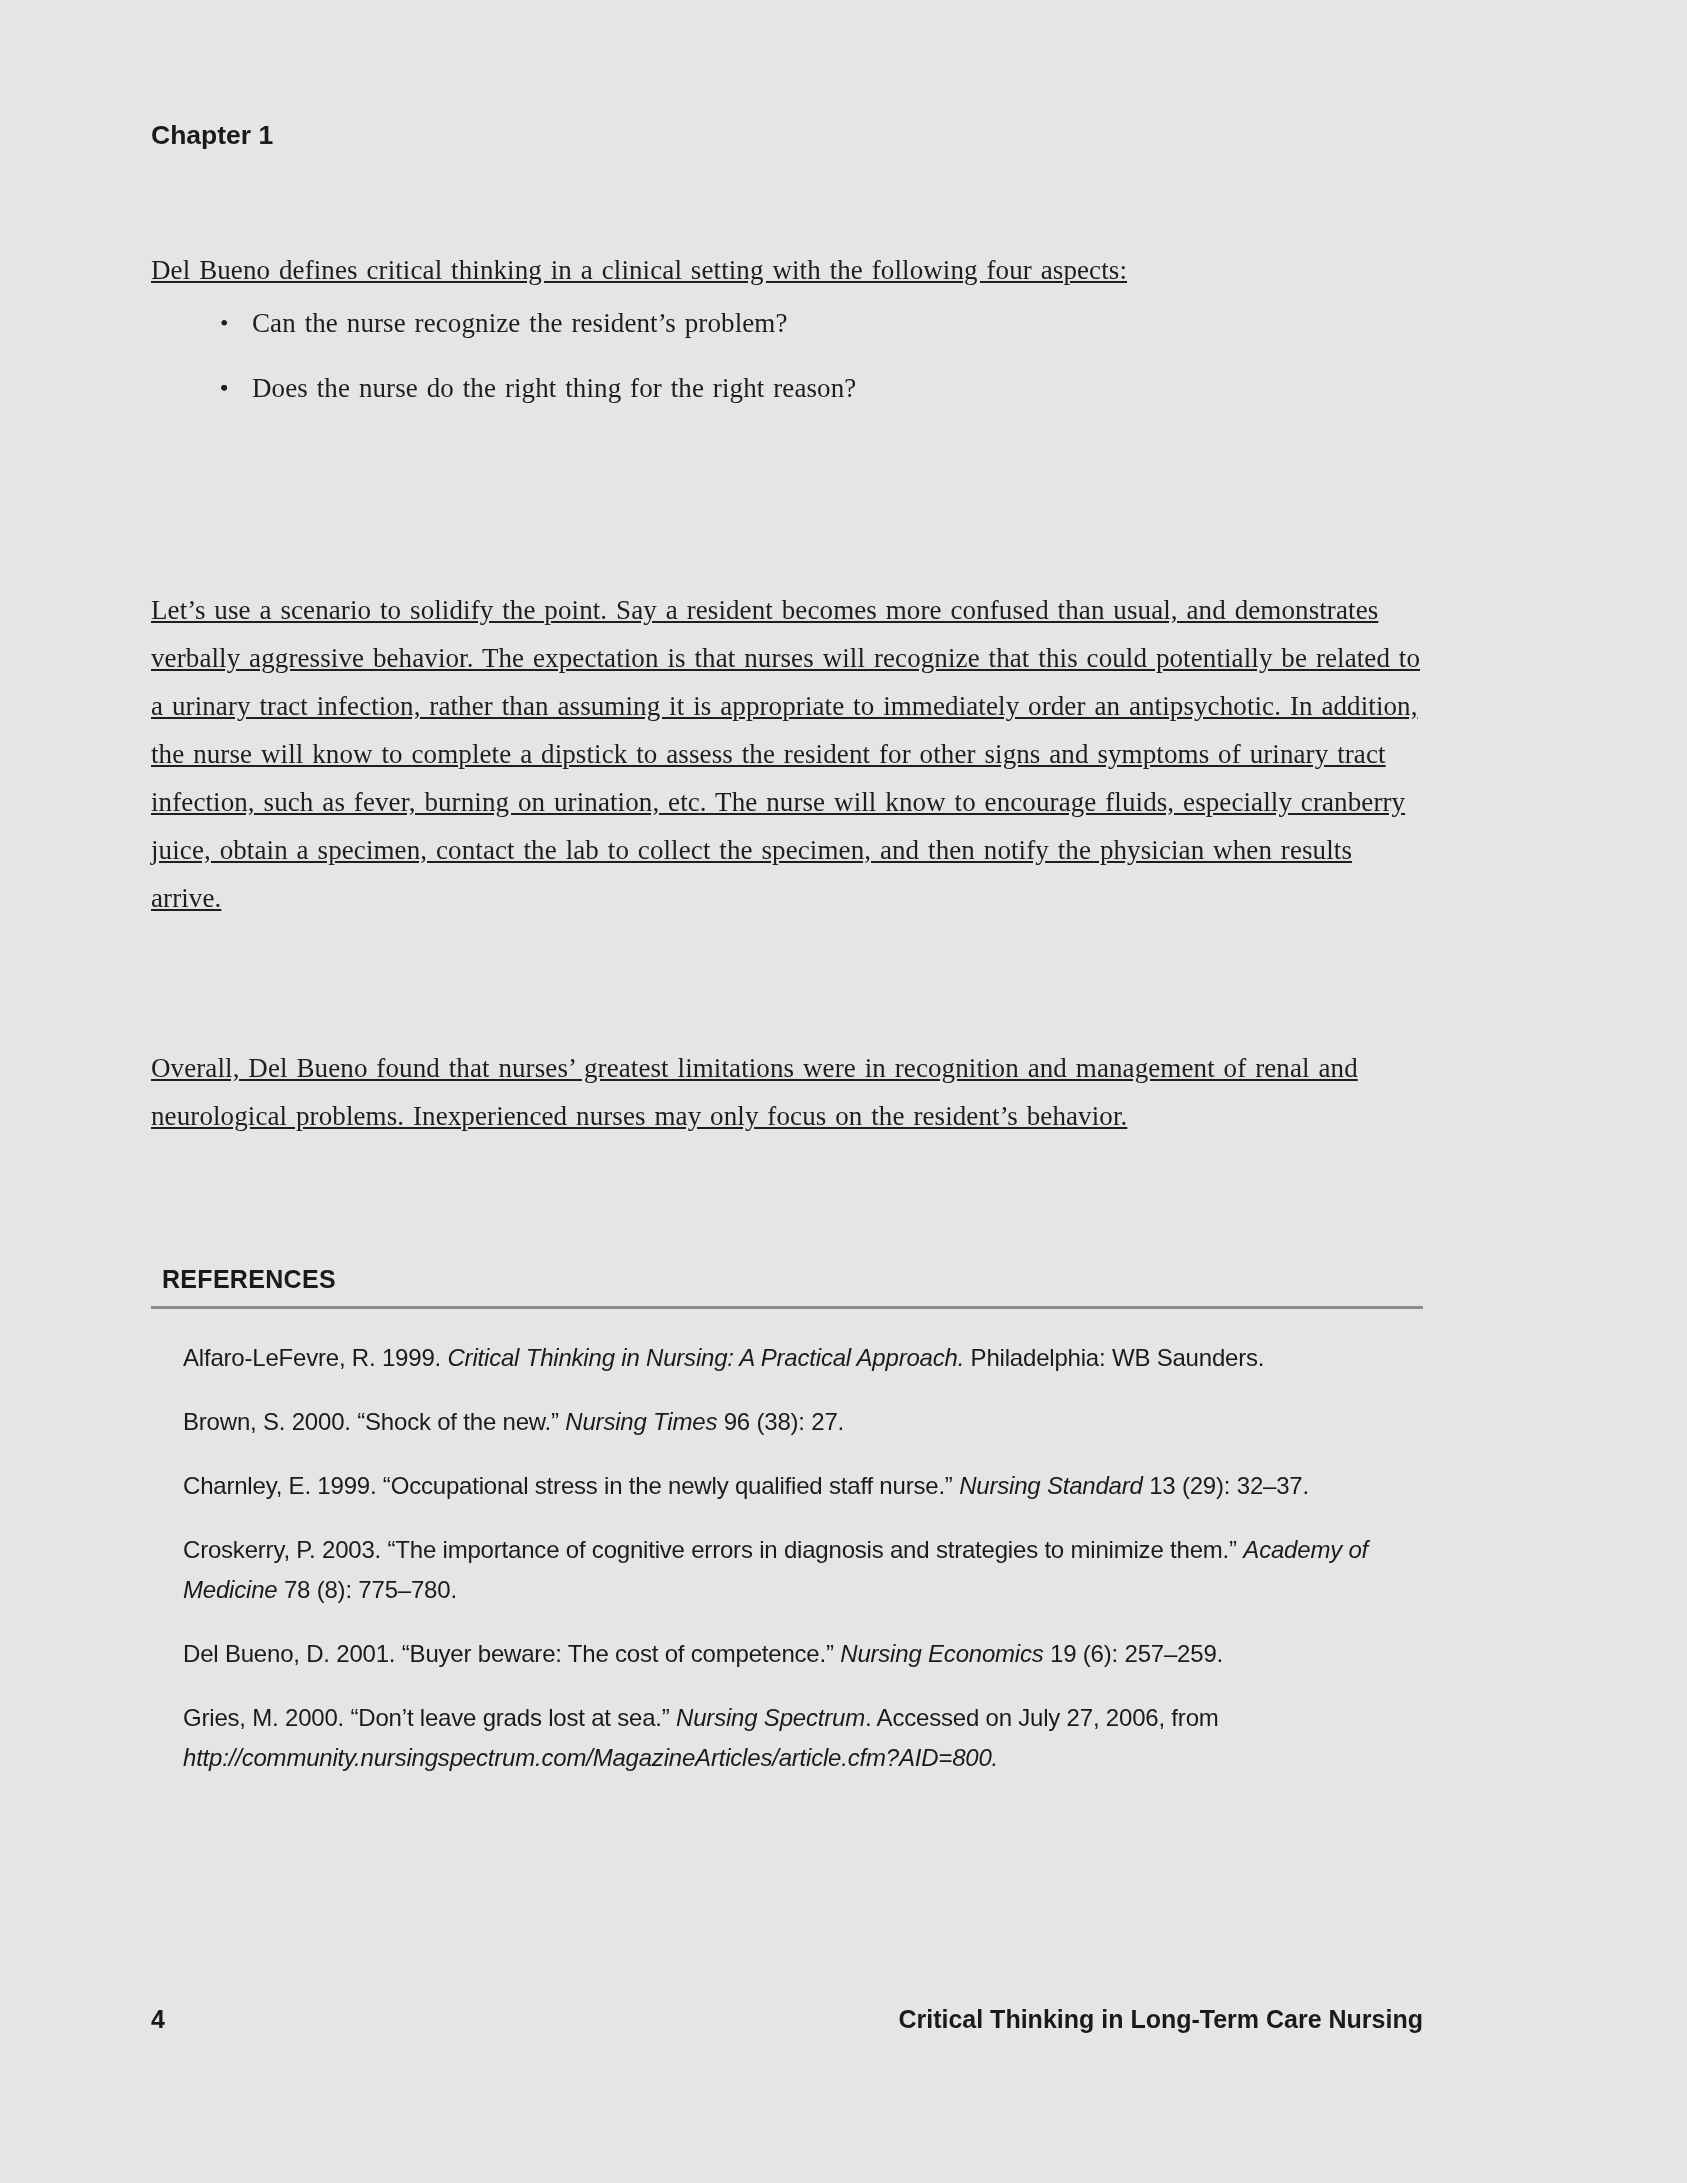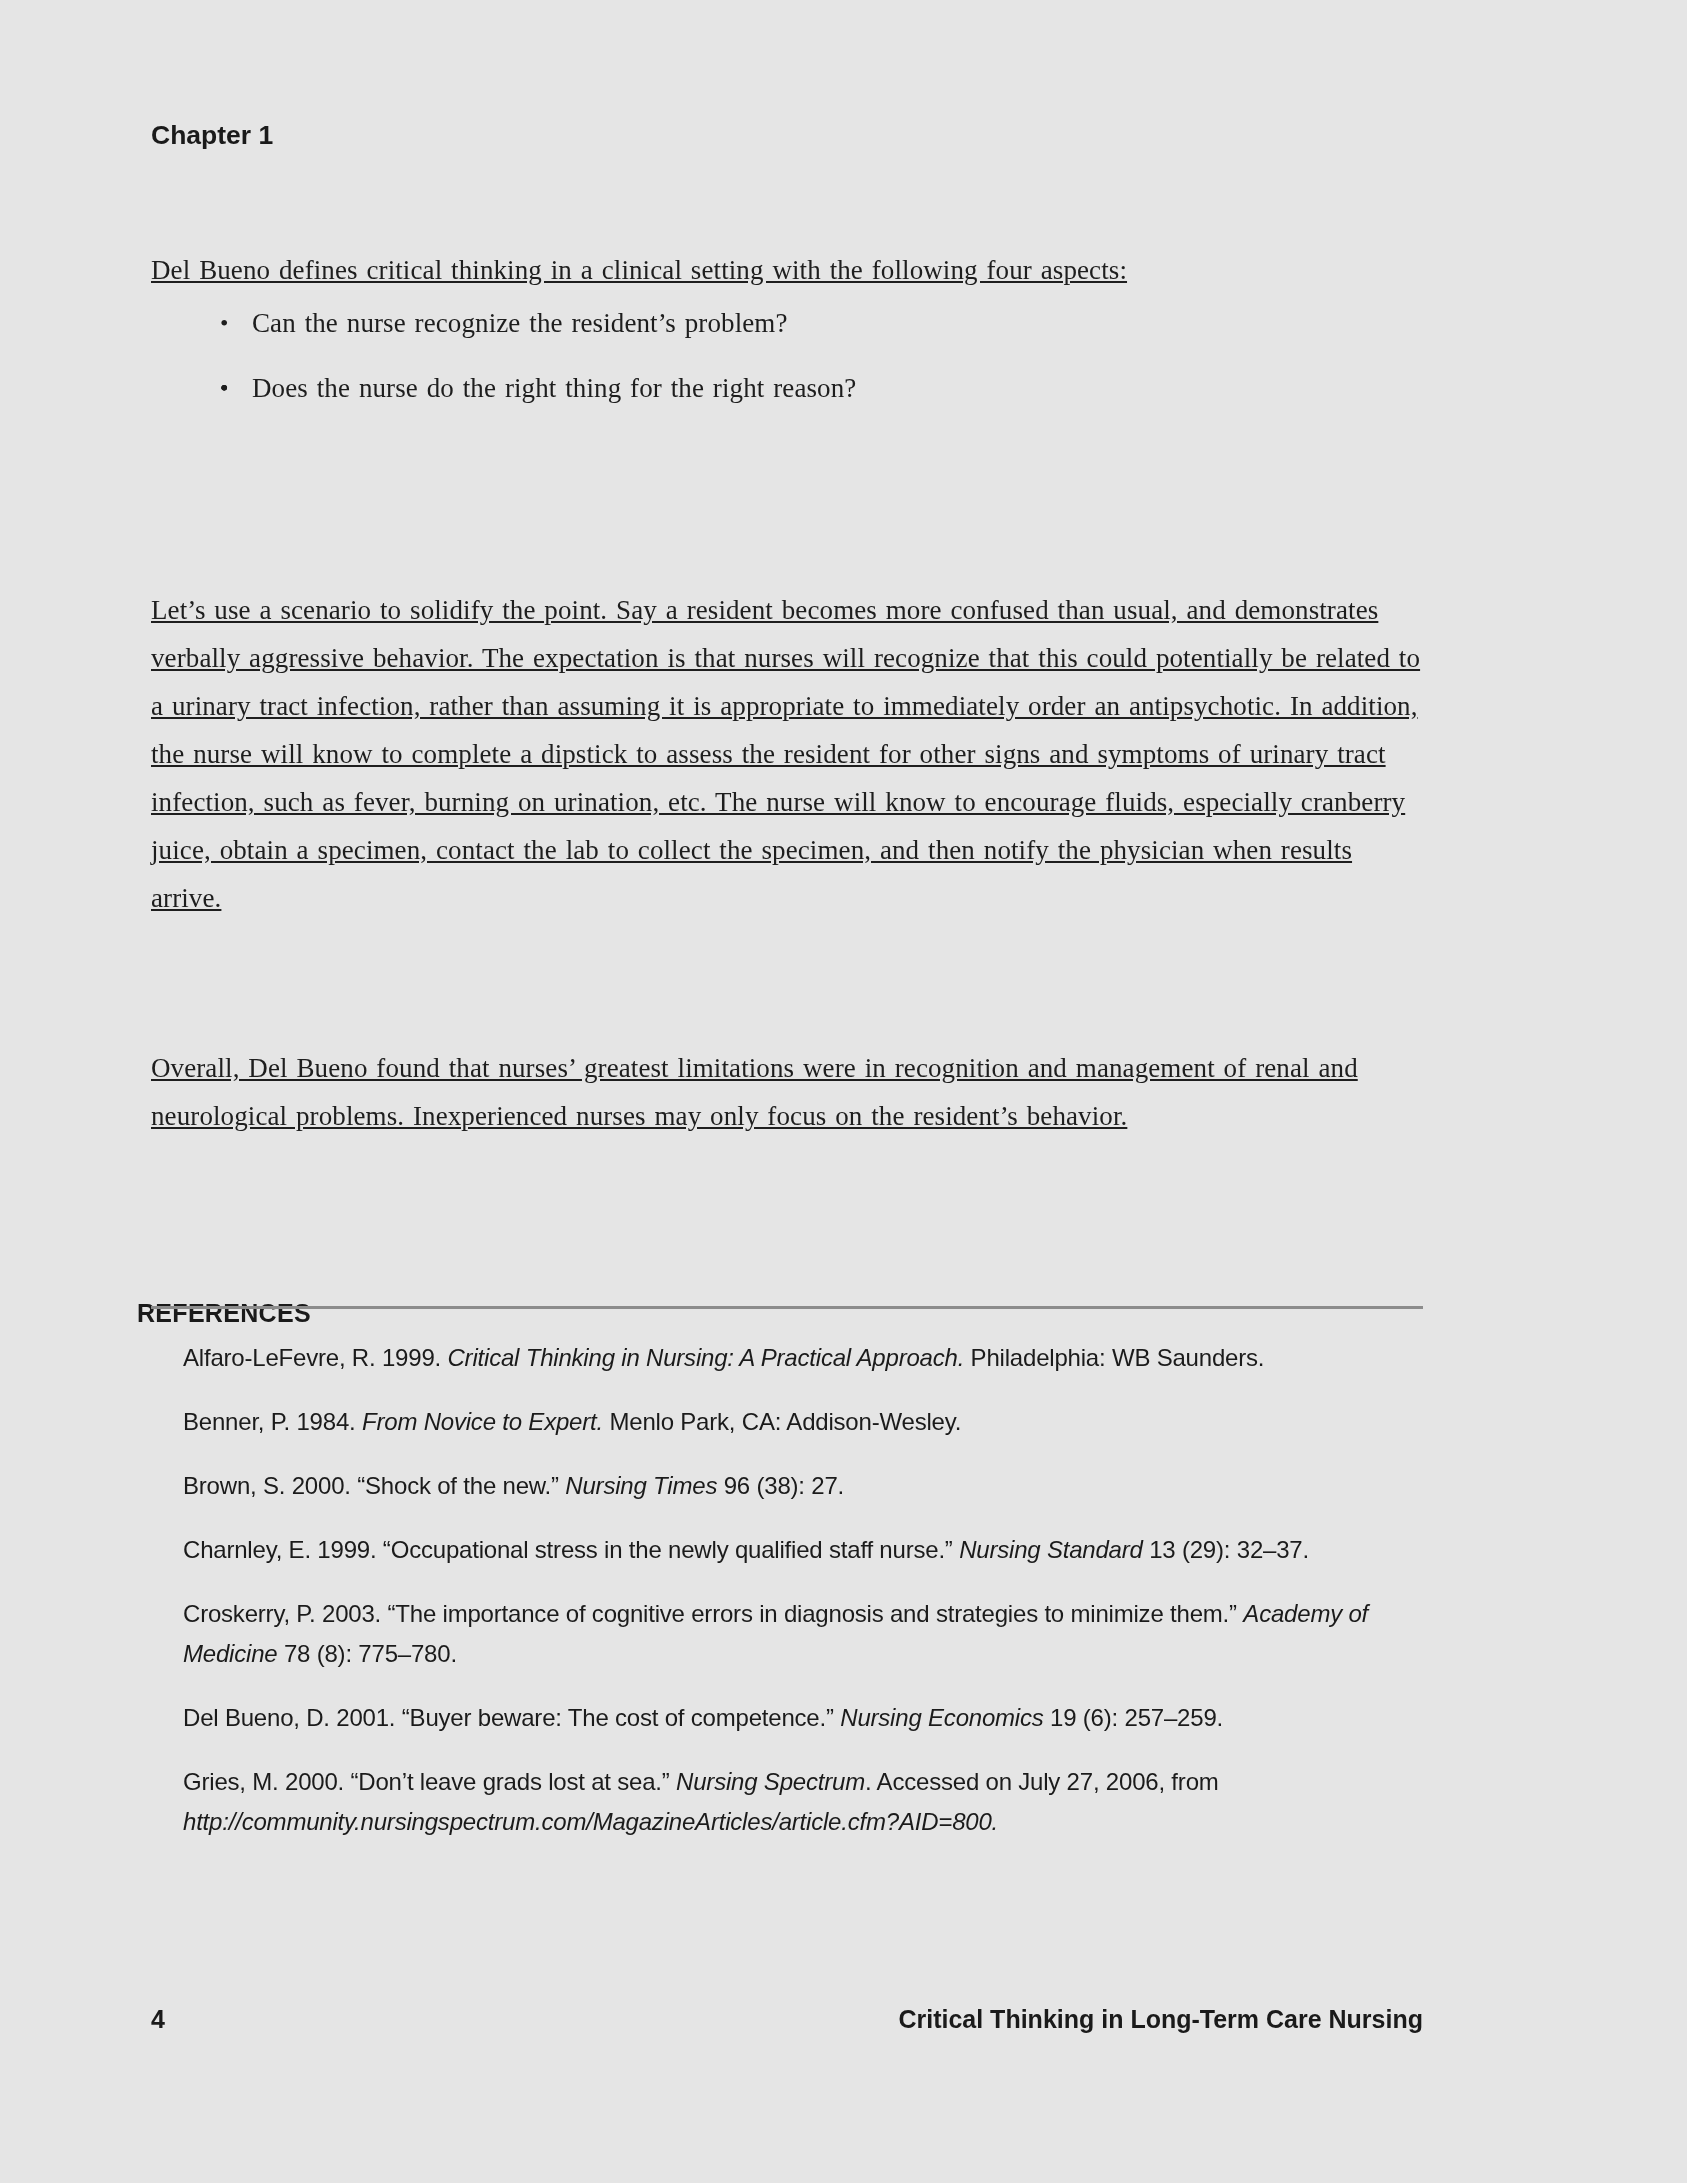--- a/index.html
+++ b/index.html
@@ -61,29 +61,28 @@
     margin-bottom: 16.5px;
   }
   .bullets .dot {
     position: absolute;
     left: 69px;
     top: 0px;
     font-size: 24px;
   }
   .refs-heading {
     position: absolute;
-    left: 137px;
+    left: 162px;
     top: 1265px;
     font-family: "Liberation Sans", sans-serif;
     font-weight: bold;
     font-size: 25px;
     line-height: 29px;
     letter-spacing: 0.3px;
     color: #1a1a1a;
-    margin-top: 34px;
   }
   .refs-rule {
     position: absolute;
     left: 151px;
     top: 1306px;
     width: 1272px;
     height: 2.6px;
     background: #8c8c8c;
   }
   .refs {
@@ -132,21 +131,20 @@
   <div class="para p2">Let’s use a scenario to solidify the point. Say a resident becomes more confused than usual, and demonstrates verbally aggressive behavior. The expectation is that nurses will recognize that this could potentially be related to a urinary tract infection, rather than assuming it is appropriate to immediately order an antipsychotic. In addition, the nurse will know to complete a dipstick to assess the resident for other signs and symptoms of urinary tract infection, such as fever, burning on urination, etc. The nurse will know to encourage fluids, especially cranberry juice, obtain a specimen, contact the lab to collect the specimen, and then notify the physician when results arrive.</div>
 
   <div class="para p3">Overall, Del Bueno found that nurses’ greatest limitations were in recognition and management of renal and neurological problems. Inexperienced nurses may only focus on the resident’s behavior.</div>
 
   <div class="refs-heading">REFERENCES</div>
 
   <div class="refs-rule"></div>
 
   <div class="refs" id="refs">
       <div class="ref"><span>Alfaro-LeFevre, R. 1999. </span><span class="it">Critical Thinking in Nursing: A Practical Approach.</span><span> Philadelphia: WB Saunders.</span></div>
-      <div class="ref"><span>Benner, P. 1984. </span><span class="it">From Novice to Expert.</span><span> Menlo Park, CA: Addison-Wesley.</span></div>
       <div class="ref"><span>Brown, S. 2000. “Shock of the new.” </span><span class="it">Nursing Times</span><span> 96 (38): 27.</span></div>
       <div class="ref"><span>Charnley, E. 1999. “Occupational stress in the newly qualified staff nurse.” </span><span class="it">Nursing Standard</span><span> 13 (29): 32–37.</span></div>
       <div class="ref"><span>Croskerry, P. 2003. “The importance of cognitive errors in diagnosis and strategies to minimize them.” </span><span class="it">Academy of Medicine</span><span> 78 (8): 775–780.</span></div>
       <div class="ref"><span>Del Bueno, D. 2001. “Buyer beware: The cost of competence.” </span><span class="it">Nursing Economics</span><span> 19 (6): 257–259.</span></div>
       <div class="ref"><span>Gries, M. 2000. “Don’t leave grads lost at sea.” </span><span class="it">Nursing Spectrum</span><span>. Accessed on July 27, 2006, from </span><span class="it">http://community.nursingspectrum.com/MagazineArticles/article.cfm?AID=800.</span></div>
     </div>
 
   <div class="footer">
     <span class="page-num">4</span>
     <span class="running-title">Critical Thinking in Long-Term Care Nursing</span>

